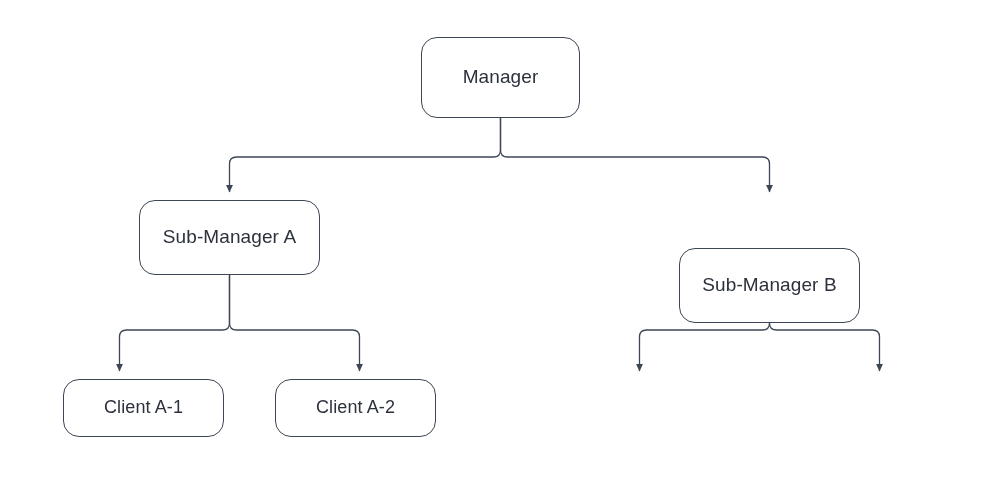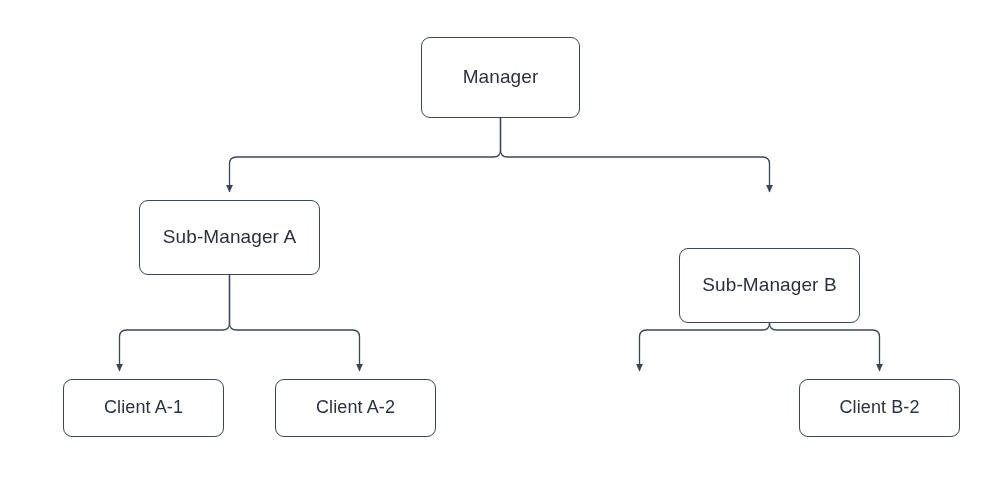--- a/index.html
+++ b/index.html
@@ -24,21 +24,21 @@
     top: 0;
     width: 1000px;
     height: 480px;
     pointer-events: none;
   }
   .node {
     position: absolute;
     box-sizing: border-box;
     background: #ffffff;
     border: 1.3px solid #3d4654;
-    border-radius: 9px;
+    border-radius: 16px;
     display: flex;
     align-items: center;
     justify-content: center;
     color: #2c313c;
     font-family: "Liberation Sans", sans-serif;
     font-size: 19px;
     font-weight: 400;
     letter-spacing: 0.1px;
     line-height: 1.2;
     white-space: nowrap;
@@ -101,17 +101,14 @@
 
   <div class="node" id="node-client-a1">
     <span class="node-label">Client A-1</span>
   </div>
 
   <div class="node" id="node-client-a2">
     <span class="node-label">Client A-2</span>
   </div>
 
 
-  <div class="node" id="node-client-b2">
-    <span class="node-label">Client B-2</span>
-  </div>
 
 </div>
 
 </body></html>

